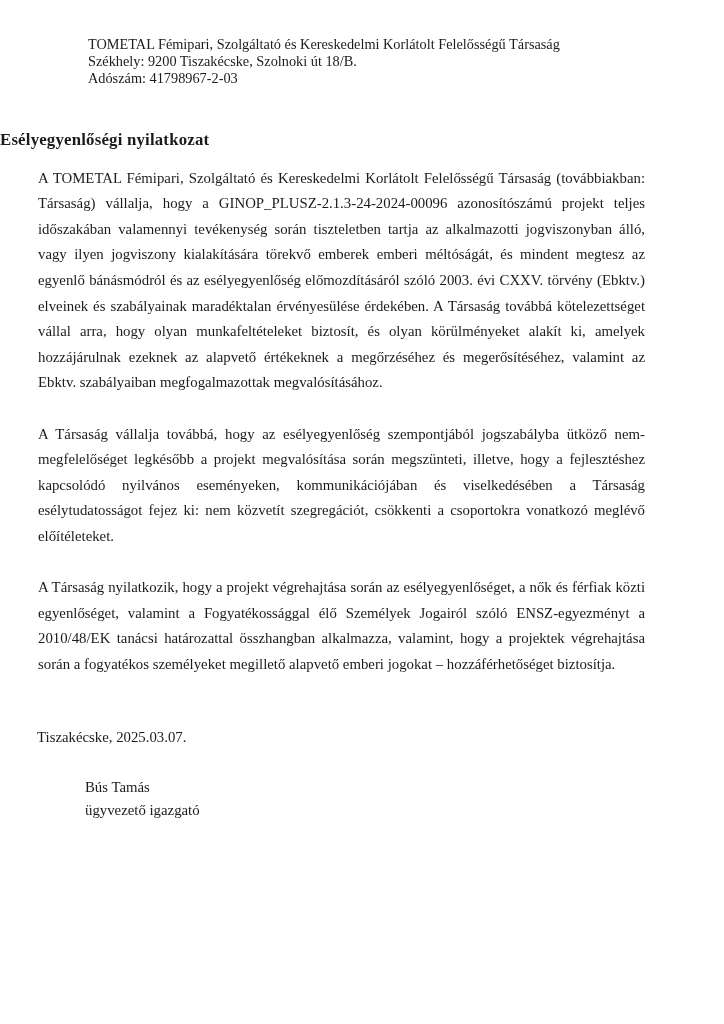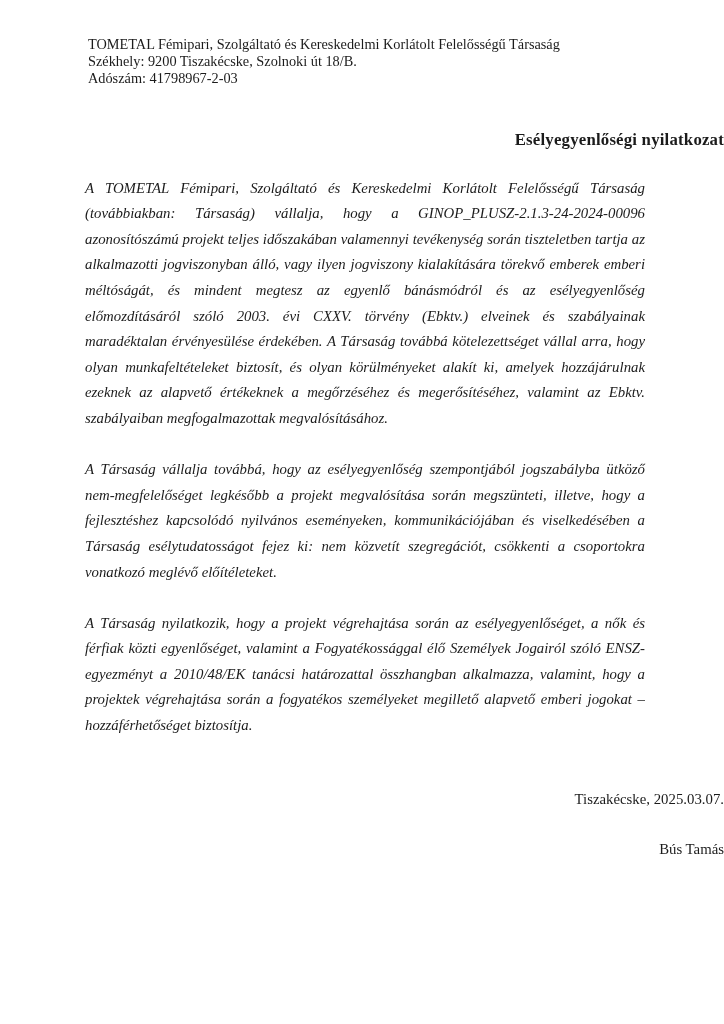--- a/index.html
+++ b/index.html
@@ -20,49 +20,46 @@
   .letterhead {
     padding-top: 36px;
     padding-left: 88px;
     padding-right: 80px;
     font-size: 14.3px;
     line-height: 17.2px;
   }
   .letterhead div { white-space: nowrap; }
   .doc-title {
     margin-top: 42px;
-    text-align: right;
+    text-align: left;
     font-weight: bold;
     font-size: 16.8px;
     letter-spacing: 0.2px;
   }
   .doc-body {
-    padding-left: 85px;
+    padding-left: 38px;
     padding-right: 79px;
-    margin-top: 26px;
-    font-style: italic;
+    margin-top: 16px;
   }
   .doc-body p {
     text-align: justify;
     font-size: 14.8px;
     line-height: 25.6px;
     margin-bottom: 25.6px;
   }
   .date-line {
     padding-left: 37px;
     margin-top: 52px;
     font-size: 14.8px;
-    text-align: right;
   }
   .signature-block {
     padding-left: 85px;
     margin-top: 30px;
     font-size: 14.8px;
     line-height: 22.5px;
-    text-align: right;
   }
 </style>
 </head>
 <body>
 
 <div class="page">
 
   <div class="letterhead">
     <div>TOMETAL Fémipari, Szolgáltató és Kereskedelmi Korlátolt Felelősségű Társaság</div>
     <div>Székhely: 9200 Tiszakécske, Szolnoki út 18/B.</div>
@@ -74,15 +71,16 @@
   <div class="doc-body">
     <p>A TOMETAL Fémipari, Szolgáltató és Kereskedelmi Korlátolt Felelősségű Társaság (továbbiakban: Társaság) vállalja, hogy a GINOP_PLUSZ-2.1.3-24-2024-00096 azonosítószámú projekt teljes időszakában valamennyi tevékenység során tiszteletben tartja az alkalmazotti jogviszonyban álló, vagy ilyen jogviszony kialakítására törekvő emberek emberi méltóságát, és mindent megtesz az egyenlő bánásmódról és az esélyegyenlőség előmozdításáról szóló 2003. évi CXXV. törvény (Ebktv.) elveinek és szabályainak maradéktalan érvényesülése érdekében. A Társaság továbbá kötelezettséget vállal arra, hogy olyan munkafeltételeket biztosít, és olyan körülményeket alakít ki, amelyek hozzájárulnak ezeknek az alapvető értékeknek a megőrzéséhez és megerősítéséhez, valamint az Ebktv. szabályaiban megfogalmazottak megvalósításához.</p>
     <p>A Társaság vállalja továbbá, hogy az esélyegyenlőség szempontjából jogszabályba ütköző nem-megfelelőséget legkésőbb a projekt megvalósítása során megszünteti, illetve, hogy a fejlesztéshez kapcsolódó nyilvános eseményeken, kommunikációjában és viselkedésében a Társaság esélytudatosságot fejez ki: nem közvetít szegregációt, csökkenti a csoportokra vonatkozó meglévő előítéleteket.</p>
     <p>A Társaság nyilatkozik, hogy a projekt végrehajtása során az esélyegyenlőséget, a nők és férfiak közti egyenlőséget, valamint a Fogyatékossággal élő Személyek Jogairól szóló ENSZ-egyezményt a 2010/48/EK tanácsi határozattal összhangban alkalmazza, valamint, hogy a projektek végrehajtása során a fogyatékos személyeket megillető alapvető emberi jogokat – hozzáférhetőséget biztosítja.</p>
   </div>
 
   <div class="date-line">Tiszakécske, 2025.03.07.</div>
 
   <div class="signature-block">
     <div>Bús Tamás</div>
+    <div>ügyvezető igazgató</div>
   </div>
 
 </div>
 
 </body></html>

